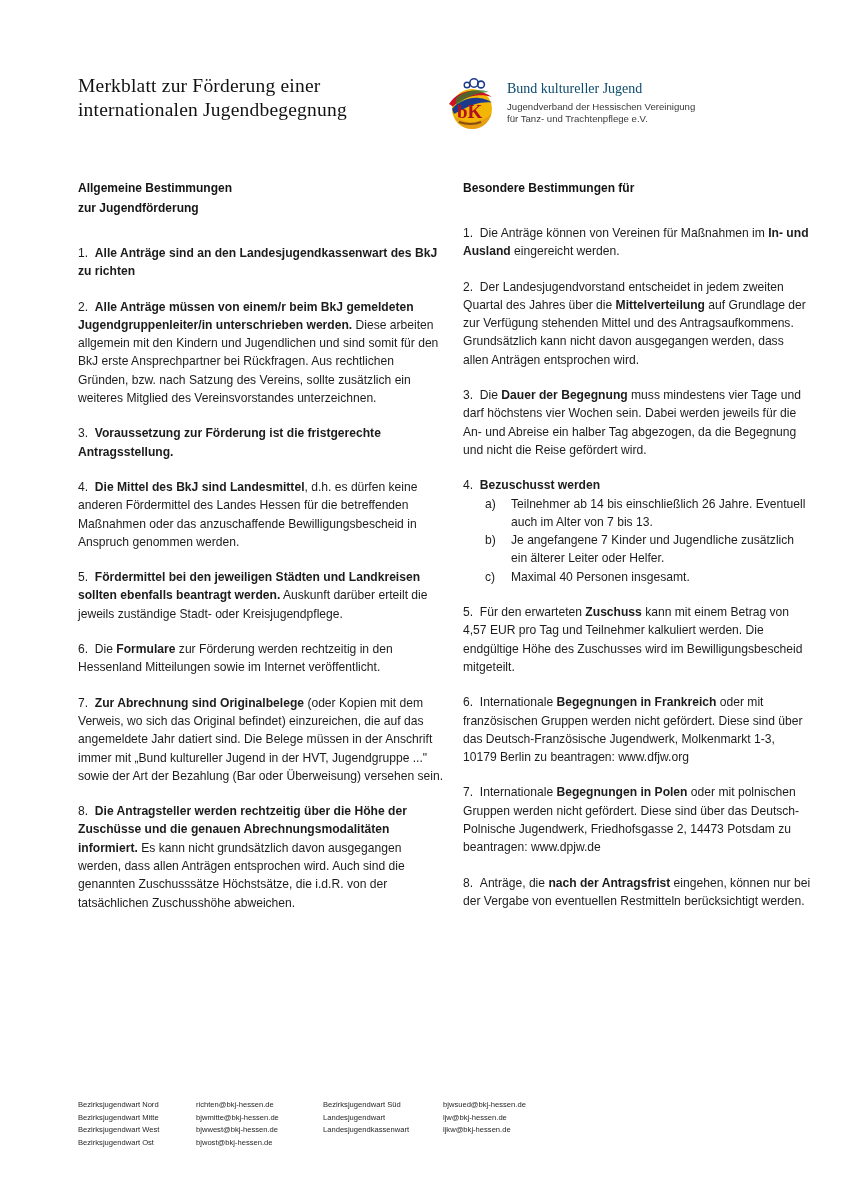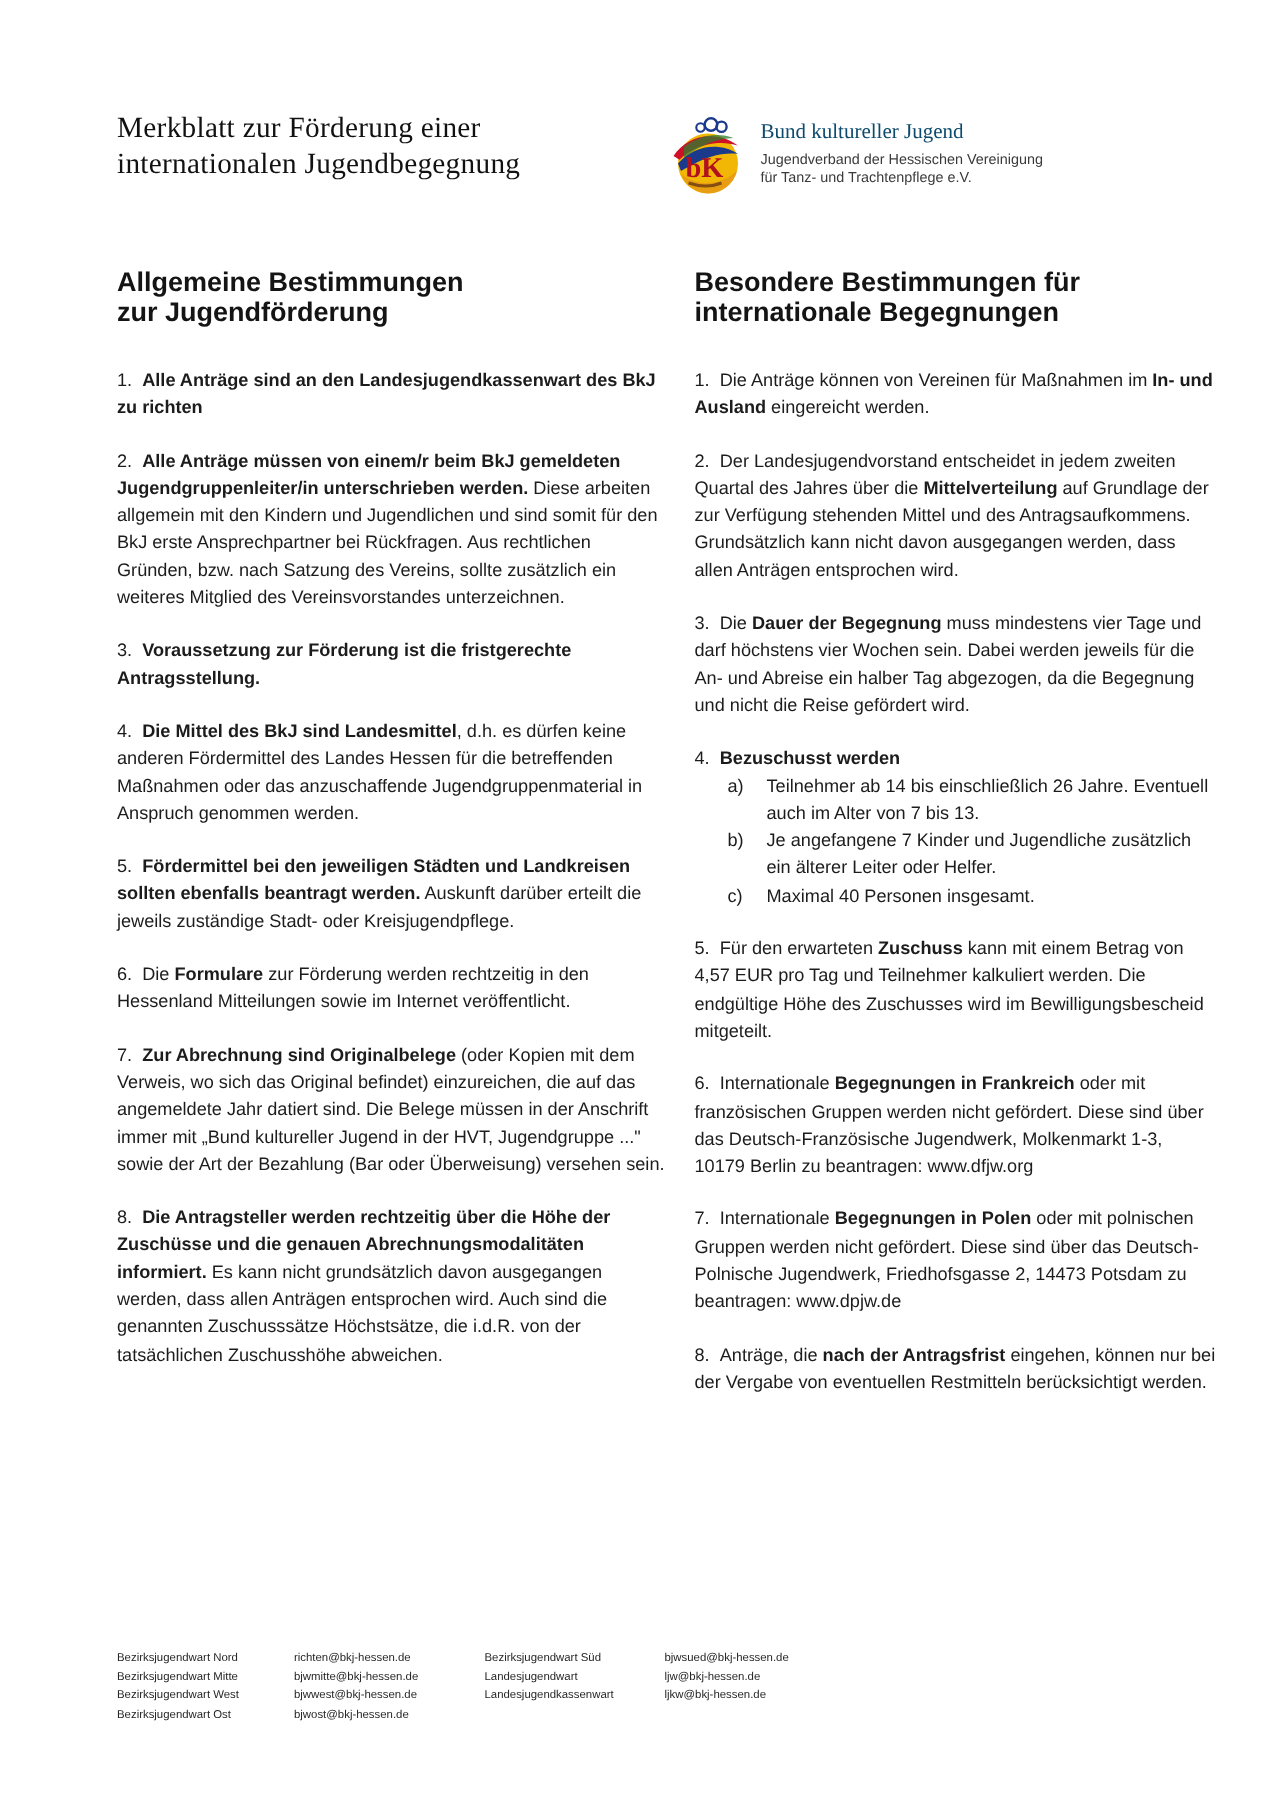--- a/index.html
+++ b/index.html
@@ -84,21 +84,21 @@
 
   
   .col {
     position: absolute;
     top: 178px;
   }
   .col-left  { left: 78px;  width: 368px; }
   .col-right { left: 463px; width: 348px; }
 
   .col-heading {
-    font-size: 18px;
+    font-size: 12px;
     line-height: 20px;
     font-weight: bold;
     color: #141414;
     margin: 0 0 26px 0;
   }
   .col-heading span { display: block; white-space: nowrap; }
 
   .item {
     position: relative;
     font-size: 12.1px;
@@ -189,32 +189,31 @@
 
   <div class="col col-left">
     <h2 class="col-heading">
       <span>Allgemeine Bestimmungen</span>
       <span>zur Jugendförderung</span>
     </h2>
     <div id="left-items">
         <div class="item"><span class="num">1.&nbsp;&nbsp;</span><b>Alle Anträge sind an den Landesjugendkassenwart des BkJ zu richten</b></div>
         <div class="item"><span class="num">2.&nbsp;&nbsp;</span><b>Alle Anträge müssen von einem/r beim BkJ gemeldeten Jugendgruppenleiter/in unterschrieben werden.</b><span> Diese arbeiten allgemein mit den Kindern und Jugendlichen und sind somit für den BkJ erste Ansprechpartner bei Rückfragen. Aus rechtlichen Gründen, bzw. nach Satzung des Vereins, sollte zusätzlich ein weiteres Mitglied des Vereinsvorstandes unterzeichnen.</span></div>
         <div class="item"><span class="num">3.&nbsp;&nbsp;</span><b>Voraussetzung zur Förderung ist die fristgerechte Antragsstellung.</b></div>
-        <div class="item"><span class="num">4.&nbsp;&nbsp;</span><b>Die Mittel des BkJ sind Landesmittel</b><span>, d.h. es dürfen keine anderen Fördermittel des Landes Hessen für die betreffenden Maßnahmen oder das anzuschaffende Jugendgruppenmaterial in Anspruch genommen werden.</span></div>
+        <div class="item"><span class="num">4.&nbsp;&nbsp;</span><b>Die Mittel des BkJ sind Landesmittel</b><span>, d.h. es dürfen keine anderen Fördermittel des Landes Hessen für die betreffenden Maßnahmen oder das anzuschaffende Bewilligungsbescheid in Anspruch genommen werden.</span></div>
         <div class="item"><span class="num">5.&nbsp;&nbsp;</span><b>Fördermittel bei den jeweiligen Städten und Landkreisen sollten ebenfalls beantragt werden.</b><span> Auskunft darüber erteilt die jeweils zuständige Stadt- oder Kreisjugendpflege.</span></div>
         <div class="item"><span class="num">6.&nbsp;&nbsp;</span><span>Die </span><b>Formulare</b><span> zur Förderung werden rechtzeitig in den Hessenland Mitteilungen sowie im Internet veröffentlicht.</span></div>
         <div class="item"><span class="num">7.&nbsp;&nbsp;</span><b>Zur Abrechnung sind Originalbelege</b><span> (oder Kopien mit dem Verweis, wo sich das Original befindet) einzureichen, die auf das angemeldete Jahr datiert sind. Die Belege müssen in der Anschrift immer mit „Bund kultureller Jugend in der HVT, Jugendgruppe ..." sowie der Art der Bezahlung (Bar oder Überweisung) versehen sein.</span></div>
         <div class="item"><span class="num">8.&nbsp;&nbsp;</span><b>Die Antragsteller werden rechtzeitig über die Höhe der Zuschüsse und die genauen Abrechnungsmodalitäten informiert.</b><span> Es kann nicht grundsätzlich davon ausgegangen werden, dass allen Anträgen entsprochen wird. Auch sind die genannten Zuschusssätze Höchstsätze, die i.d.R. von der tatsächlichen Zuschusshöhe abweichen.</span></div>
       </div>
   </div>
 
   <div class="col col-right">
     <h2 class="col-heading">
       <span>Besondere Bestimmungen für</span>
-      <span>internationale Begegnungen</span>
     </h2>
     <div id="right-items">
         <div class="item"><span class="num">1.&nbsp;&nbsp;</span><span>Die Anträge können von Vereinen für Maßnahmen im </span><b>In- und Ausland</b><span> eingereicht werden.</span></div>
         <div class="item"><span class="num">2.&nbsp;&nbsp;</span><span>Der Landesjugendvorstand entscheidet in jedem zweiten Quartal des Jahres über die </span><b>Mittelverteilung</b><span> auf Grundlage der zur Verfügung stehenden Mittel und des Antragsaufkommens. Grundsätzlich kann nicht davon ausgegangen werden, dass allen Anträgen entsprochen wird.</span></div>
         <div class="item"><span class="num">3.&nbsp;&nbsp;</span><span>Die </span><b>Dauer der Begegnung</b><span> muss mindestens vier Tage und darf höchstens vier Wochen sein. Dabei werden jeweils für die An- und Abreise ein halber Tag abgezogen, da die Begegnung und nicht die Reise gefördert wird.</span></div>
         <div class="item"><span class="num">4.&nbsp;&nbsp;</span><b>Bezuschusst werden</b><ul class="sublist">
             <li><span class="mk">a)</span><span>Teilnehmer ab 14 bis einschließlich 26 Jahre. Eventuell auch im Alter von 7 bis 13.</span></li>
             <li><span class="mk">b)</span><span>Je angefangene 7 Kinder und Jugendliche zusätzlich ein älterer Leiter oder Helfer.</span></li>
             <li><span class="mk">c)</span><span>Maximal 40 Personen insgesamt.</span></li>
           </ul></div>

